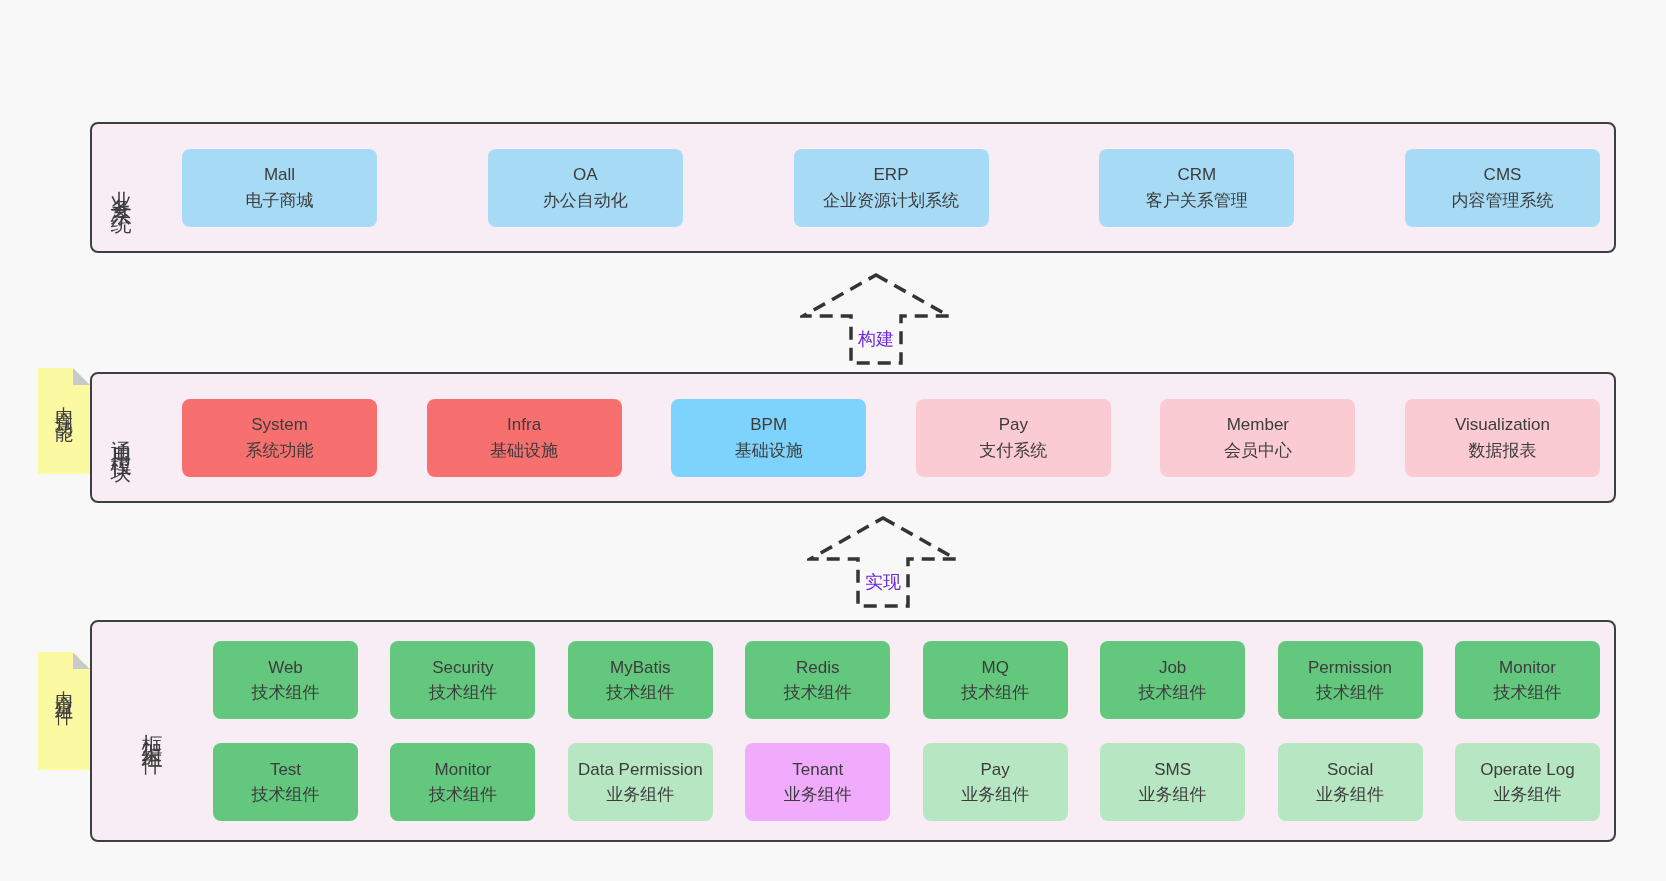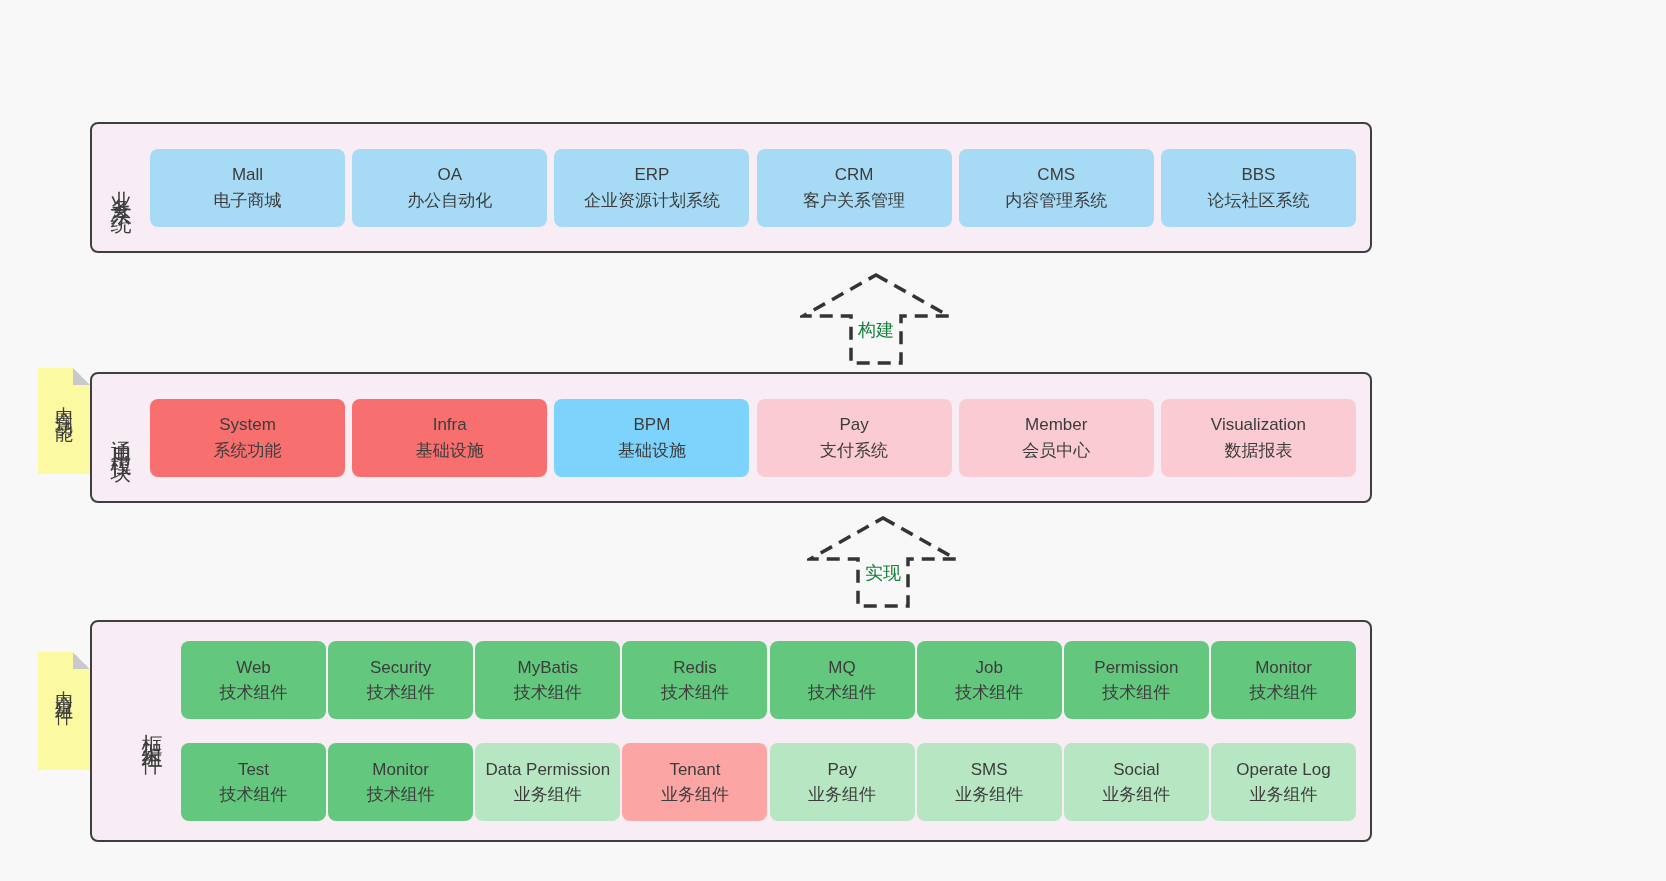--- a/index.html
+++ b/index.html
@@ -9,27 +9,28 @@
     color:#3c3c3c;
   }
   .canvas{
     position:relative;
     width:1666px;height:881px;
     background:#f8f8f8;
     overflow:hidden;
   }
   .layer{
     position:absolute;
-    left:90px;width:1282px;
+    left:90px;width:1526px;
     background:#f8ecf5;
     border:2.5px solid #3f3f3f;
     border-radius:8px;
     box-sizing:border-box;
     display:flex;
     align-items:stretch;
+    gap:32px;
   }
   .v-label{
     width:58px;
     display:flex;align-items:center;justify-content:center;
     writing-mode:vertical-lr;
     text-orientation:upright;
     font-size:21px;
     letter-spacing:7px;
     color:#3c3c3c;
     padding:6px 0;
@@ -58,26 +59,26 @@
   .cols-6 .box{width:195px;height:78px;}
   .cols-8 .box{width:145px;height:78px;}
   .box-title,.box-sub{white-space:normal;}
   .arrow{
     position:absolute;
     width:152px;height:94px;
   }
   .arrow svg{display:block;width:100%;height:100%;}
   .arrow-label{
     position:absolute;
-    left:50%;top:46px;
+    left:50%;top:55px;
     transform:translateX(-50%);
     background:#f8f8f8;
     padding:0 3px;
     font-size:18px;
-    color:#15803d;
+    color:#6d28d9;
     white-space:nowrap;
   }
   .note{
     position:absolute;
     left:38px;width:52px;
     background:#fcf9a3;
     clip-path:polygon(0 0, calc(100% - 17px) 0, 100% 17px, 100% 100%, 0 100%);
     display:flex;justify-content:center;
     z-index:2;
   }
@@ -118,24 +119,20 @@
             <div class="box-sub">企业资源计划系统</div>
           </div>
           <div class="box" style="background: rgb(167, 219, 245);">
             <div class="box-title">CRM</div>
             <div class="box-sub">客户关系管理</div>
           </div>
           <div class="box" style="background: rgb(167, 219, 245);">
             <div class="box-title">CMS</div>
             <div class="box-sub">内容管理系统</div>
           </div>
-          <div class="box" style="background: rgb(167, 219, 245);">
-            <div class="box-title">BBS</div>
-            <div class="box-sub">论坛社区系统</div>
-          </div>
         </div>
     </div>
   </section>
 
   <div class="arrow" style="left:800px;top:272px;">
     <svg viewBox="0 0 152 94">
       <polygon points="76,3 149,44 101,44 101,91 51,91 51,44 3,44" fill="#f8f8f8" stroke="#343434" stroke-width="3.5" stroke-dasharray="13 8" stroke-linejoin="miter"></polygon>
     </svg>
     <span class="arrow-label">构建</span>
   </div>
@@ -226,21 +223,21 @@
             <div class="box-sub">技术组件</div>
           </div>
           <div class="box" style="background: rgb(99, 200, 125);">
             <div class="box-title">Monitor</div>
             <div class="box-sub">技术组件</div>
           </div>
           <div class="box" style="background: rgb(183, 230, 194);">
             <div class="box-title">Data Permission</div>
             <div class="box-sub">业务组件</div>
           </div>
-          <div class="box" style="background: #fca5a5;">
+          <div class="box" style="background: #f0abfc;">
             <div class="box-title">Tenant</div>
             <div class="box-sub">业务组件</div>
           </div>
           <div class="box" style="background: rgb(183, 230, 194);">
             <div class="box-title">Pay</div>
             <div class="box-sub">业务组件</div>
           </div>
           <div class="box" style="background: rgb(183, 230, 194);">
             <div class="box-title">SMS</div>
             <div class="box-sub">业务组件</div>

